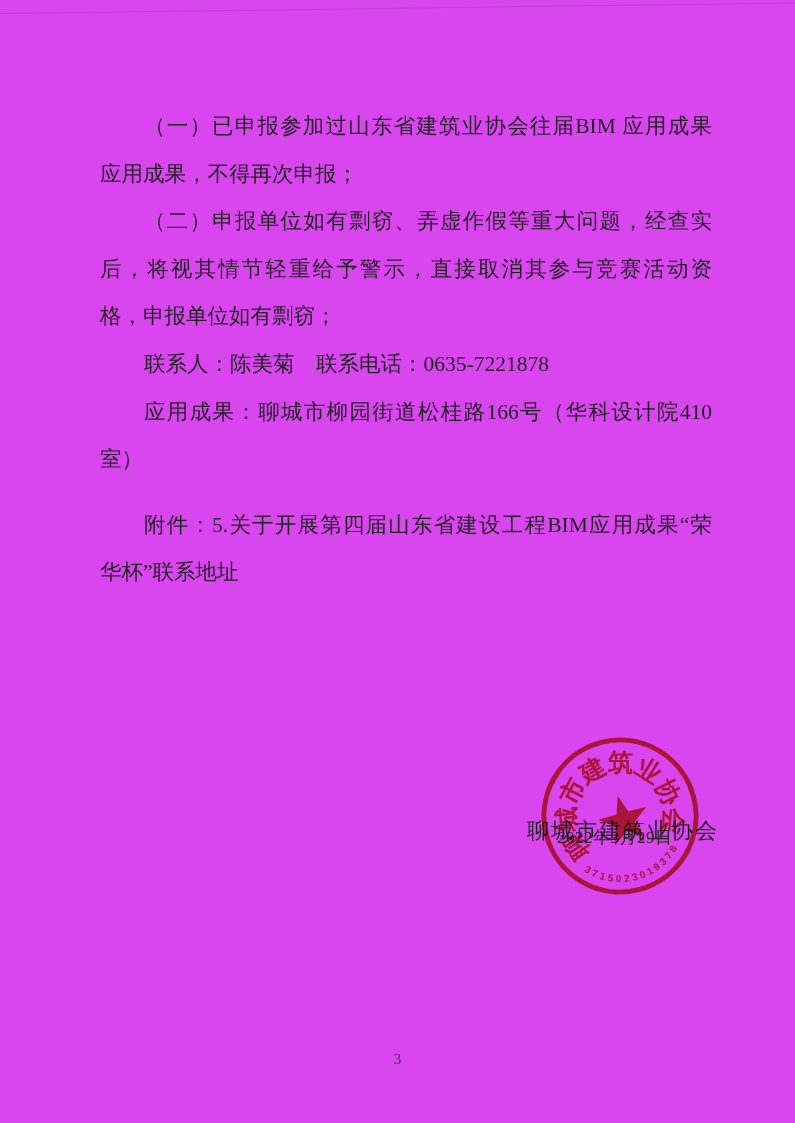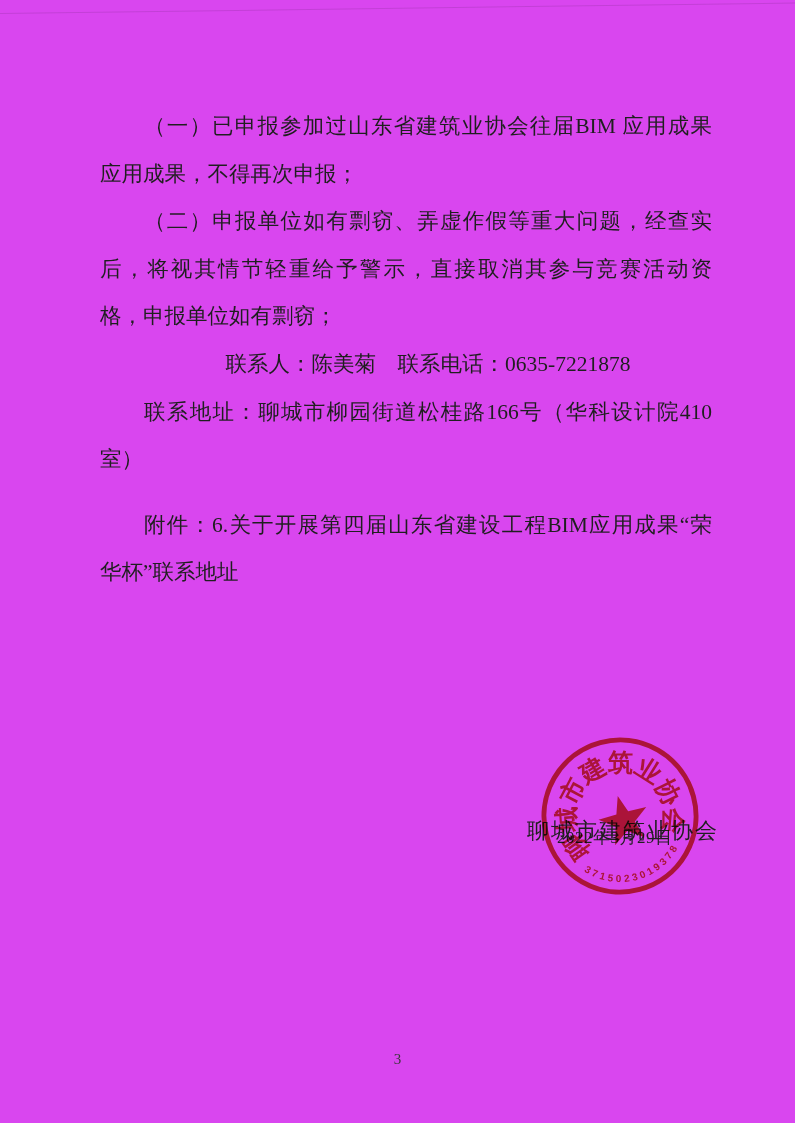--- a/index.html
+++ b/index.html
@@ -7,21 +7,21 @@
     position:relative; width:795px; height:1123px; background:#d946ef;
     font-family:"Liberation Serif","DejaVu Serif",serif;
     color:#1f1f1f; overflow:hidden;
   }
   .scan-line {
     position:absolute; left:0; top:13px; width:798px; height:1px;
     background:rgba(0,0,0,0.10); transform-origin:0 0; transform:rotate(-0.75deg);
   }
   .body-text { position:absolute; left:100px; top:103px; width:612px; font-size:21.5px; }
   .line { height:47.6px; line-height:47.6px; }
-  .line.indent  { text-indent:44px;text-align:center; }
+  .line.indent  { text-indent:44px; }
   .line.stretch { text-align:justify; text-align-last:justify; }
   .line.gap-before { margin-top:18px; }
 
   .sig-org  { position:absolute; left:527px; top:816px; font-size:22px; letter-spacing:2px; white-space:nowrap; }
   .sig-date { position:absolute; left:557px; top:826px; font-size:17px; letter-spacing:0.5px; white-space:nowrap; }
 
   .seal {
     position:absolute; left:514px; top:710px; width:212px; height:212px;
     mix-blend-mode:multiply; opacity:0.92;
   }
@@ -41,23 +41,23 @@
 
   <div class="scan-line"></div>
 
   <div class="body-text">
     <div class="line indent stretch">（一）已申报参加过山东省建筑业协会往届BIM 应用成果</div>
     <div class="line">应用成果，不得再次申报；</div>
     <div class="line indent stretch">（二）申报单位如有剽窃、弄虚作假等重大问题，经查实</div>
     <div class="line stretch">后，将视其情节轻重给予警示，直接取消其参与竞赛活动资</div>
     <div class="line">格，申报单位如有剽窃；</div>
     <div class="line indent">联系人：陈美菊　联系电话：0635-7221878</div>
-    <div class="line indent stretch">联系地址：聊城市柳园街道松桂路166号（华科设计院410</div>
+    <div class="line indent stretch">应用成果：聊城市柳园街道松桂路166号（华科设计院410</div>
     <div class="line">室）</div>
-    <div class="line indent stretch gap-before">附件：6.关于开展第四届山东省建设工程BIM应用成果“荣</div>
+    <div class="line indent stretch gap-before">附件：5.关于开展第四届山东省建设工程BIM应用成果“荣</div>
     <div class="line">华杯”联系地址</div>
   </div>
 
   <div class="sig-org">聊城市建筑业协会</div>
   <div class="sig-date">2022年3月29日</div>
 
   <svg class="seal" viewBox="0 0 212 212">
     <g transform="rotate(-15 106 106)">
       <circle cx="106" cy="106" r="76" fill="none" stroke="#c5392b" stroke-width="5"></circle>
       <polygon fill="#c5392b" points="109,86 102.9,103.6 84.3,104 99.1,115.2 93.7,133 109,122.4 124.3,133 118.9,115.2 133.7,104 115.1,103.6"></polygon>

